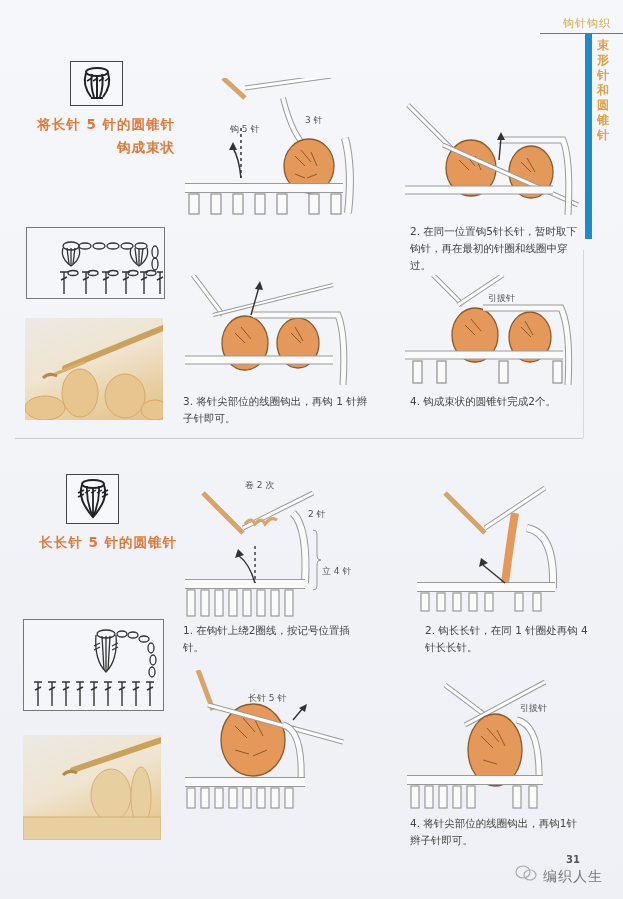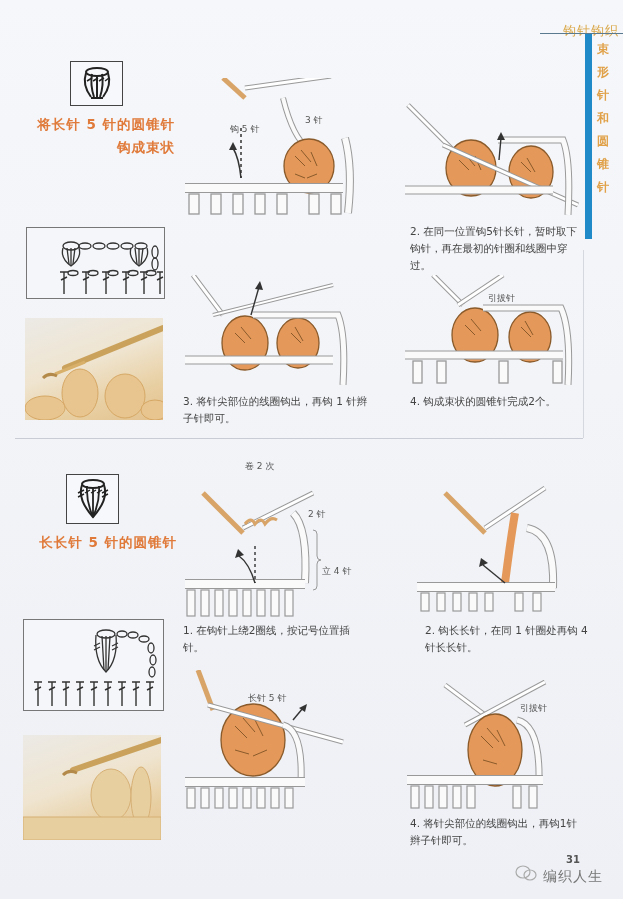--- a/index.html
+++ b/index.html
@@ -7,24 +7,24 @@
   body {
     background: #f2f3f7;
     font-family: "DejaVu Sans", "Liberation Sans", sans-serif;
     position: relative;
     color: #333;
   }
   .page { position: absolute; left: 0; top: 0; width: 623px; height: 899px;
     background: linear-gradient(180deg, #f6f7fa 0%, #eef0f5 100%); }
 
   
-  .hdr-label { position: absolute; left: 563px; top: 22px; font-size: 13px; color: #d9a84a; letter-spacing: 1px; }
+  .hdr-label { position: absolute; left: 563px; top: 16px; font-size: 11px; color: #d9a84a; letter-spacing: 1px; }
   .hdr-line { position: absolute; left: 540px; top: 33px; width: 83px; height: 1px; background: #5a7a90; }
   .side-bar { position: absolute; left: 585px; top: 34px; width: 7px; height: 205px; background: #1f8ac7; }
-  .side-text { position: absolute; left: 597px; top: 38px; width: 14px; font-size: 12px; line-height: 23px; color: #e0a148; font-weight: bold; word-break: break-all; }
+  .side-text { position: absolute; left: 597px; top: 38px; width: 14px; font-size: 12px; line-height: 15px; color: #e0a148; font-weight: bold; word-break: break-all; }
 
   
   .sym-box { position: absolute; border: 1px solid #444; background: #f7f8fb; display: flex; align-items: center; justify-content: center; }
   .sec-title { position: absolute; color: #e07a3a; font-weight: bold; font-size: 13.5px; text-align: right; line-height: 23px; letter-spacing: 1px; }
 
   .chart-box { position: absolute; border: 1px solid #777; background: #f5f6f9; }
   .photo { position: absolute; background: linear-gradient(160deg, #eceae6 0%, #efe4cf 45%, #e8cfa2 75%, #e2c08c 100%); overflow: hidden; }
 
   .step-fig { position: absolute; }
   .step-text { position: absolute; font-size: 10.5px; line-height: 17px; color: #444; }
@@ -272,21 +272,21 @@
           <rect x="74" y="102" width="8" height="26"></rect>
         <rect x="88" y="102" width="8" height="26"></rect>
           <rect x="102" y="102" width="8" height="26"></rect>
       </g>
       <path d="M72 58 L72 95" stroke="#333" stroke-width="1.4" stroke-dasharray="3 3"></path>
       <path d="M72 95 Q66 75 56 68" fill="none" stroke="#333" stroke-width="1.4"></path>
       <path d="M52 70 l3 -9 l6 6 z" fill="#333"></path>
       <path d="M130 42 q4 0 4 4 v22 q0 4 4 4 q-4 0 -4 4 v22 q0 4 -4 4" fill="none" stroke="#999" stroke-width="1"></path>
     </svg>
   </div>
-  <div class="callout" style="left:245px;top:460px;">卷 2 次</div>
+  <div class="callout" style="left:245px;top:479px;">卷 2 次</div>
   <div class="callout" style="left:308px;top:508px;">2 针</div>
   <div class="callout" style="left:322px;top:547px;margin-top:18px;">立 4 针</div>
   <div class="step-text" style="left:183px;top:622px;width:185px;">1. 在钩针上绕2圈线，按记号位置插针。</div>
 
   <div class="step-fig" style="left:415px;top:483px;width:175px;height:130px;">
     <svg width="175" height="130" viewBox="0 0 175 130">
       <path d="M30 10 L70 50" stroke="#d9a468" stroke-width="5"></path>
       <path d="M70 45 L130 5" stroke="#999" stroke-width="5"></path>
         <path d="M70 45 L130 5" stroke="#fff" stroke-width="3"></path>
       <path d="M100 30 Q95 60 90 100" fill="none" stroke="#e4995a" stroke-width="8"></path>

